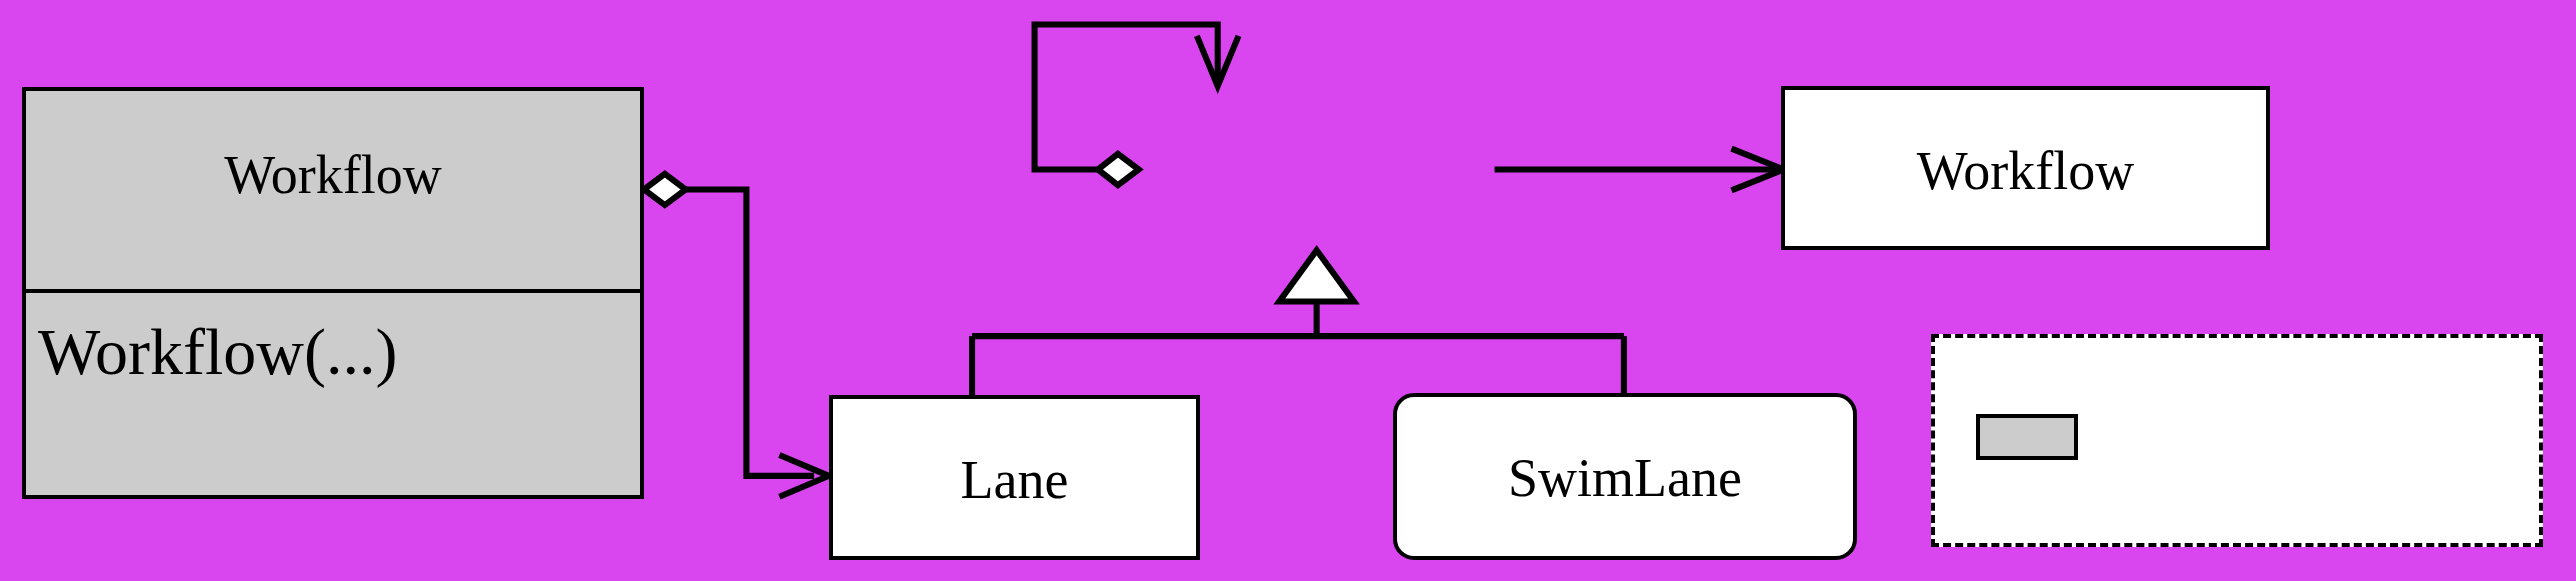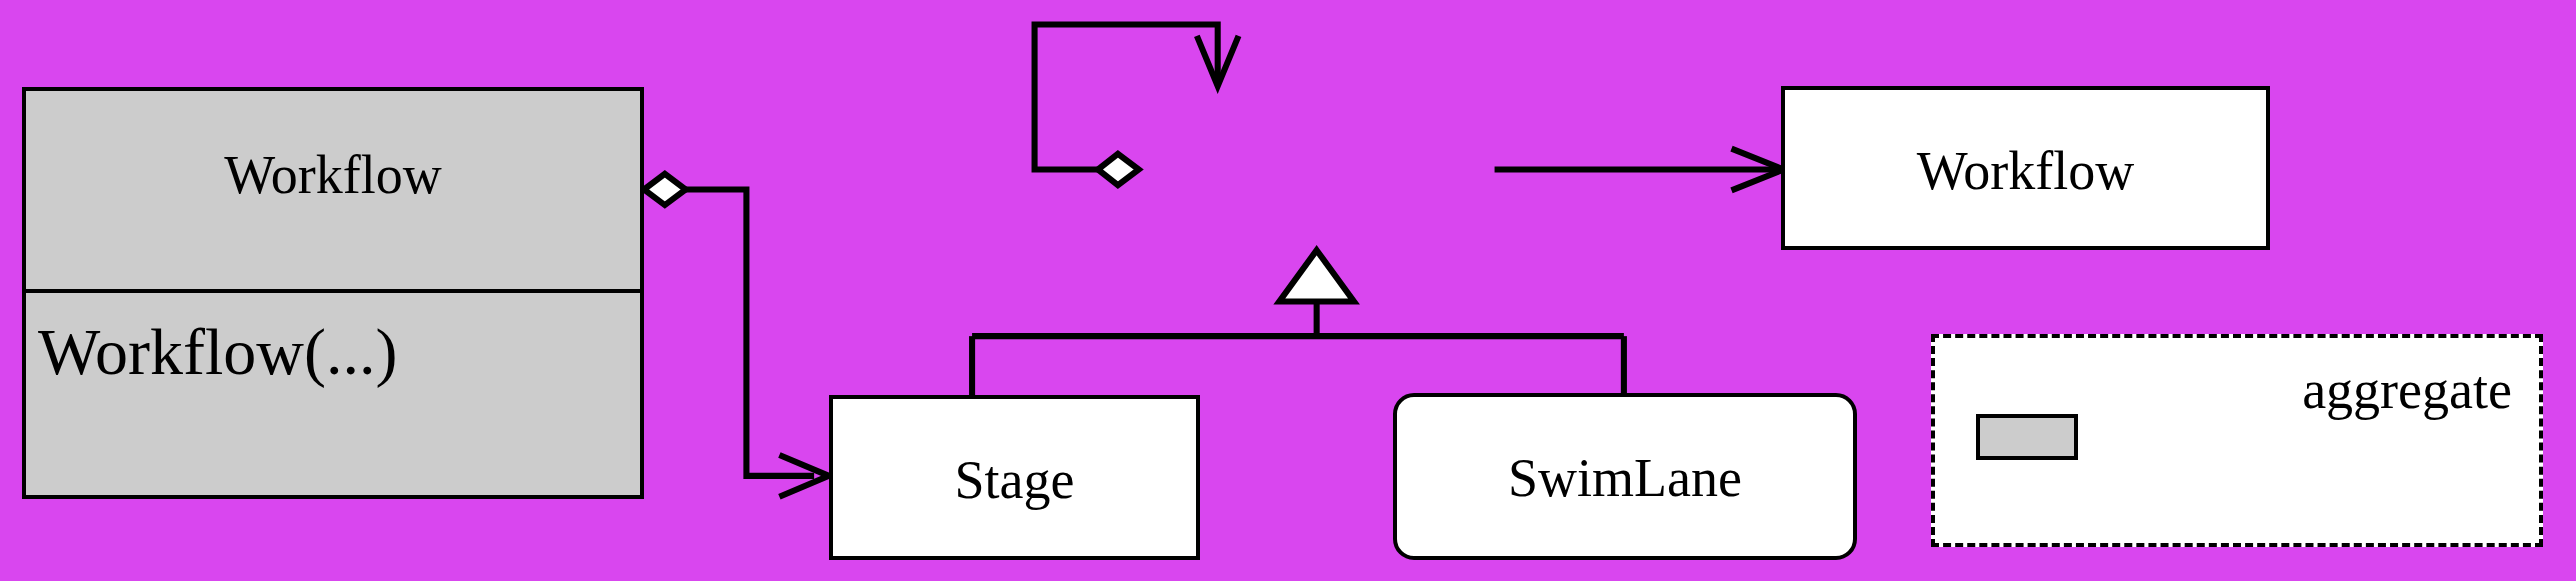--- a/index.html
+++ b/index.html
@@ -134,28 +134,27 @@
       <div>Workflow(...)</div>
     </div>
   </div>
 
 
   <div class="cls-box" style="left:1781px; top:86px; width:489px; height:164px;">
     <div class="cls-name" style="top:54px;">Workflow</div>
   </div>
 
   <div class="cls-box" style="left:829px; top:395px; width:371px; height:165px;">
-    <div class="cls-name" style="top:54px;">Stage</div>
+    <div class="cls-name" style="top:54px;">Lane</div>
   </div>
 
   <div class="cls-box" style="left:1393px; top:393px; width:464px; height:167px;border-radius:21px;">
     <div class="cls-name" style="top:54px;">SwimLane</div>
   </div>
 
   <div class="legend-box" style="left:1931px; top:334px; width:612px; height:213px;">
     <div class="legend-swatch" style="left:41px; top:76px; width:102px; height:46px;"></div>
     <div class="legend-label" style="left:156px; top:22.6px; width:421px;">
-      <div>aggregate</div>
     </div>
   </div>
 
 </div>
 
 
 </body></html>

